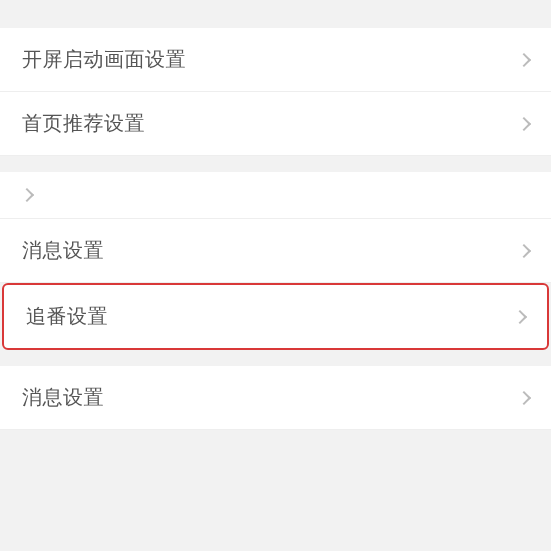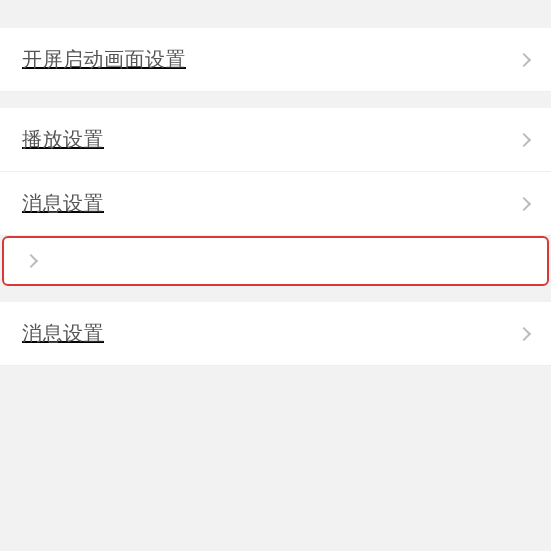--- a/index.html
+++ b/index.html
@@ -27,21 +27,20 @@
       background-color: #f2f2f2;
     }
     .settings-item {
       background-color: #ffffff;
       display: flex;
       align-items: center;
       justify-content: space-between;
       padding: 18px 22px;
       border-bottom: 1px solid #eeeeee;
       position: relative;
-      text-decoration: underline;
     }
     .settings-item.highlighted {
       border: 2px solid #d93838;
       border-radius: 6px;
       margin: 0 2px;
     }
     .settings-label {
       font-size: 20px;
       color: #555555;
       letter-spacing: 0.5px;
@@ -60,34 +59,38 @@
 
 <div class="settings-list">
 
   <div class="section-gap-first"></div>
 
   <div class="settings-item">
     <span class="settings-label">开屏启动画面设置</span>
     <span class="chevron-right"></span>
   </div>
 
+  <div class="settings-item">
+    <span class="settings-label">首页推荐设置</span>
+    <span class="chevron-right"></span>
+  </div>
 
   <div class="section-gap"></div>
 
   <div class="settings-item">
-    <span class="settings-label">播放设置</span>
     <span class="chevron-right"></span>
   </div>
 
   <div class="settings-item">
     <span class="settings-label">消息设置</span>
     <span class="chevron-right"></span>
   </div>
 
   <div class="settings-item highlighted">
+    <span class="settings-label">追番设置</span>
     <span class="chevron-right"></span>
   </div>
 
   <div class="section-gap"></div>
 
 
   <div class="settings-item">
     <span class="settings-label">消息设置</span>
     <span class="chevron-right"></span>
   </div>

